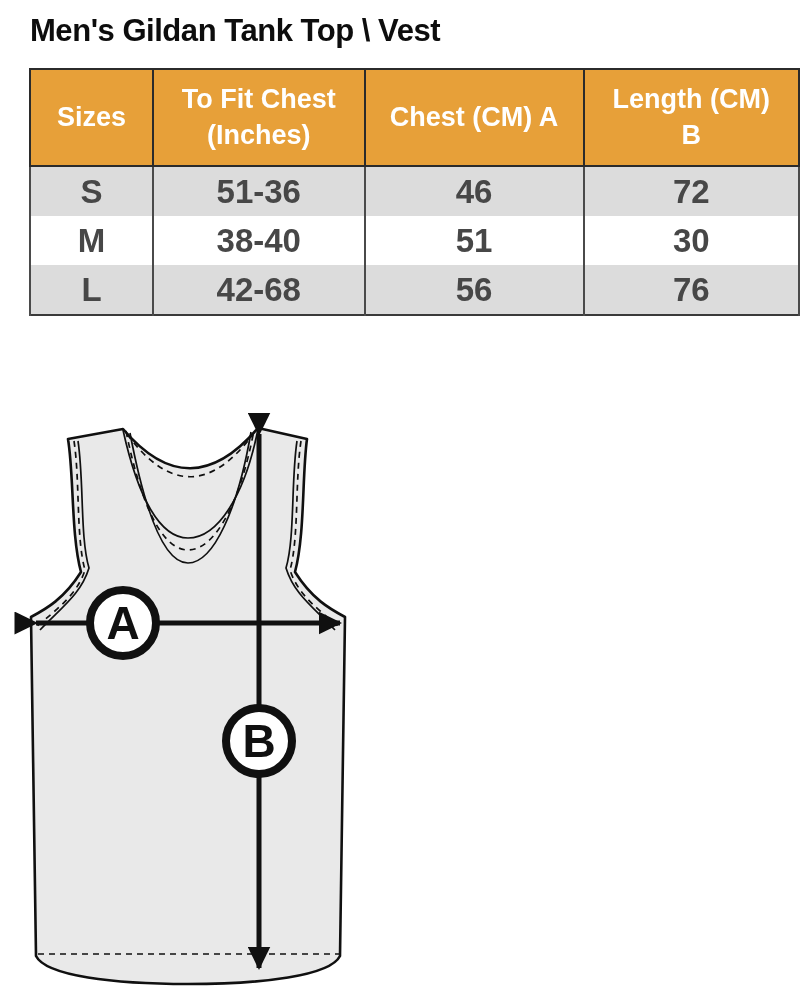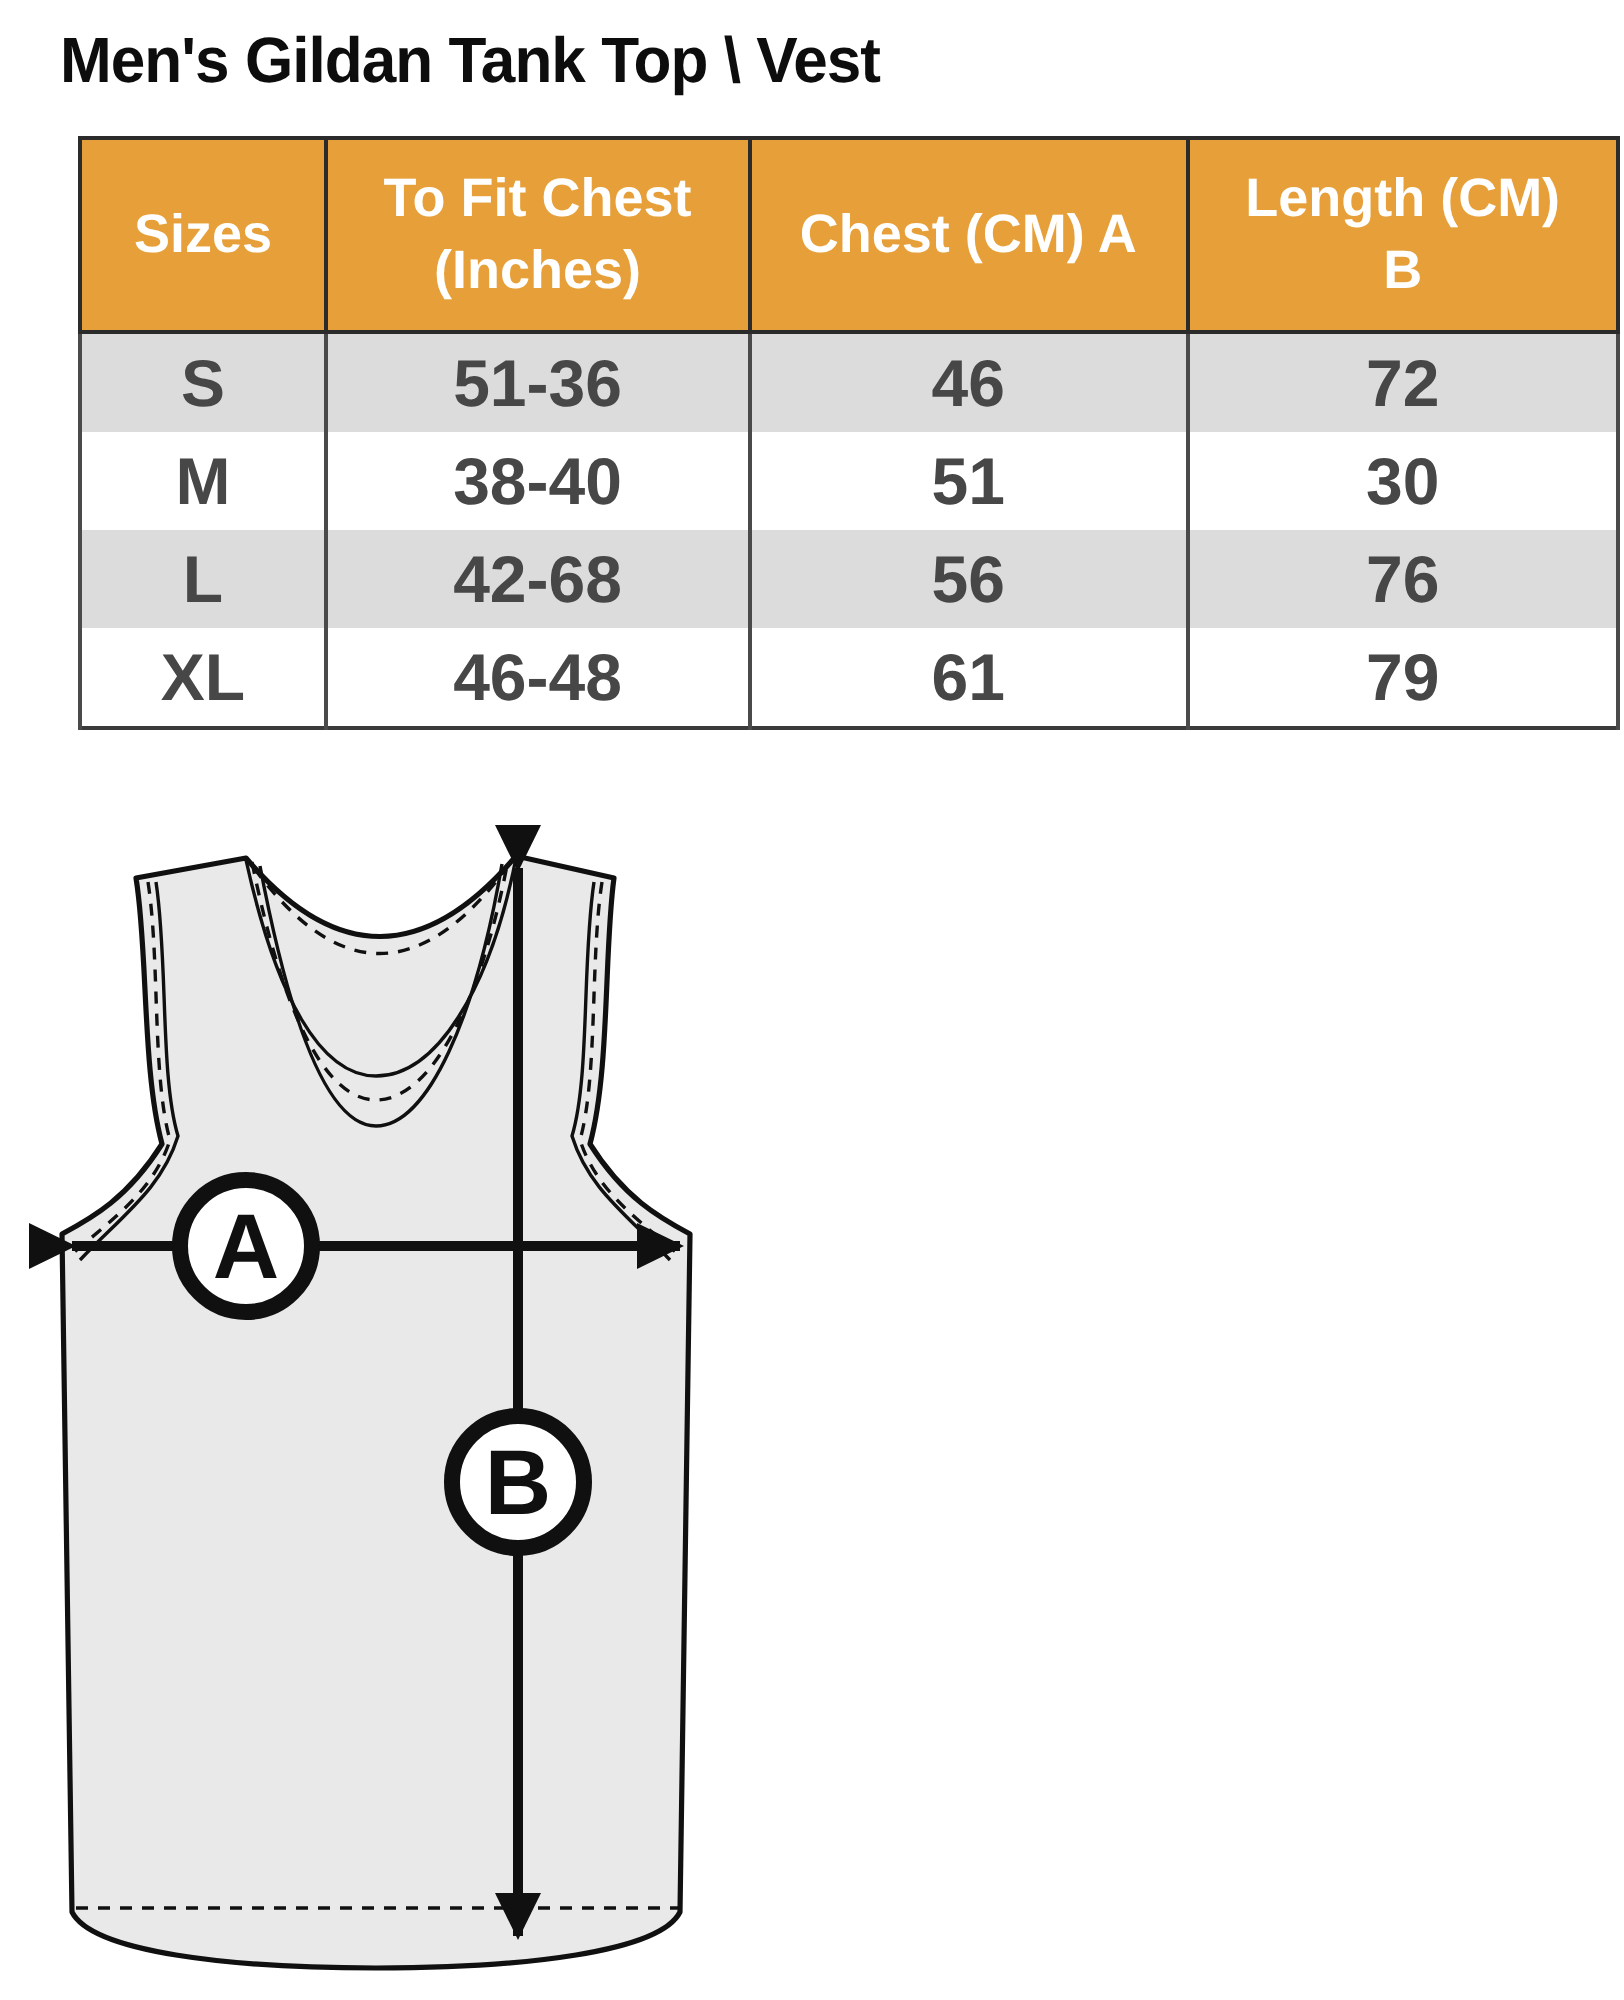--- a/index.html
+++ b/index.html
@@ -11,21 +11,20 @@
   .page-title{
     position:absolute;left:30px;top:12px;
     font-size:32px;font-weight:700;color:#0d0d0d;
     letter-spacing:-0.5px;transform:scaleX(.97);transform-origin:left center;
     white-space:nowrap;
   }
   table.size-chart{
     position:absolute;left:29px;top:68px;width:771px;
     border-collapse:collapse;table-layout:fixed;
     border:2px solid #3a3a3a;
-    margin-left:10px;
   }
   table.size-chart col.c1{width:16%;}
   table.size-chart col.c2{width:27.5%;}
   table.size-chart col.c3{width:28.5%;}
   table.size-chart col.c4{width:28%;}
   table.size-chart th{
     height:95px;background:#E7A039;color:#ffffff;
     border:2px solid #2b2b2b;
     font-size:27px;font-weight:700;text-align:center;vertical-align:middle;
     white-space:pre-line;line-height:1.3;padding:0 4px;
@@ -84,26 +83,20 @@
       <td>38-40</td>
       <td>51</td>
       <td>30</td>
     </tr>
     <tr>
       <td>L</td>
       <td>42-68</td>
       <td>56</td>
       <td>76</td>
     </tr>
-    <tr>
-      <td>XL</td>
-      <td>46-48</td>
-      <td>61</td>
-      <td>79</td>
-    </tr>
   </tbody>
 </table>
 
 <svg class="diagram-svg" width="812" height="1000" viewBox="0 0 812 1000" xmlns="http://www.w3.org/2000/svg">
   <defs>
     <marker id="ah" markerWidth="5.2" markerHeight="4.6" refX="4.3" refY="2.3" orient="auto" markerUnits="strokeWidth">
       <path d="M0,0 L4.7,2.3 L0,4.6 Z" fill="#101010"></path>
     </marker>
   </defs>
 

